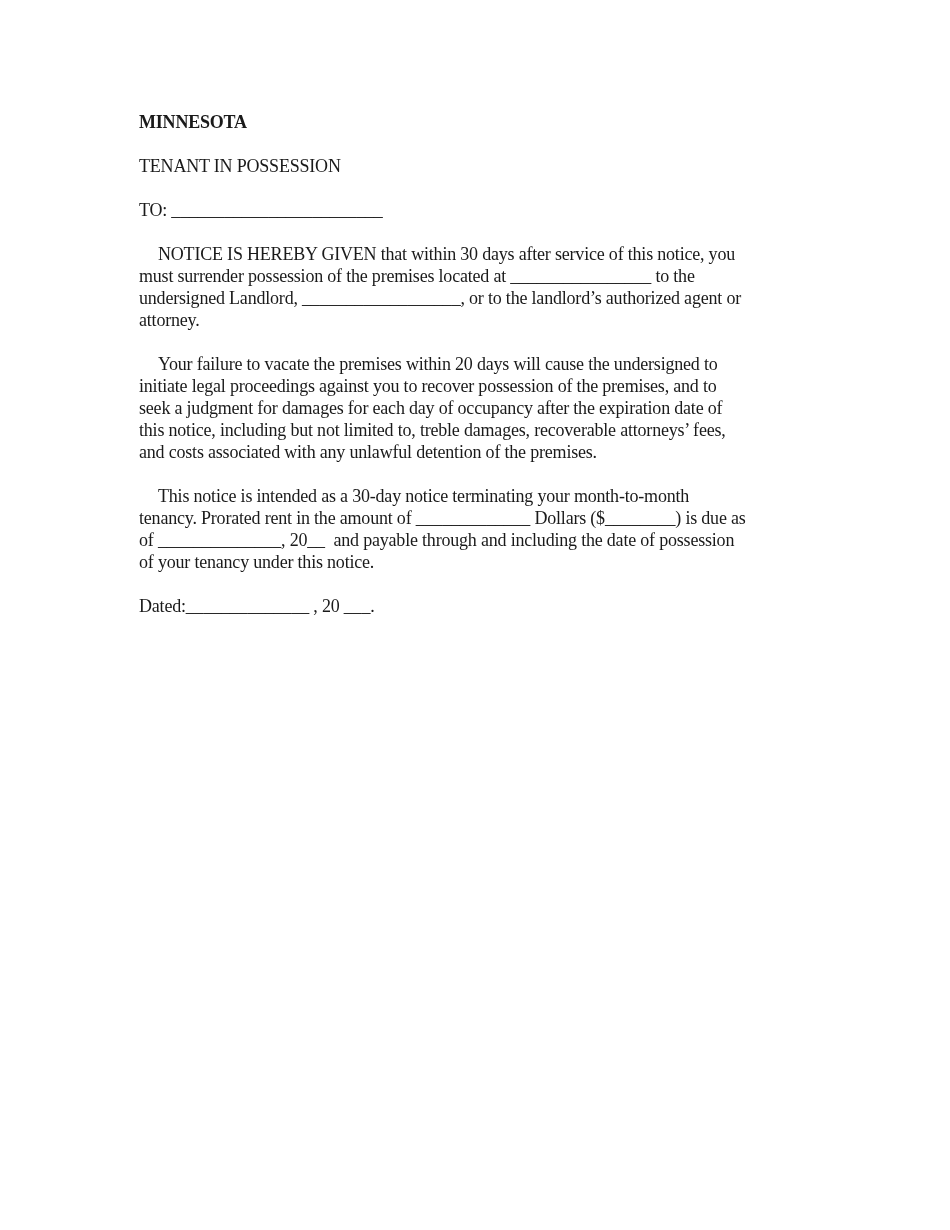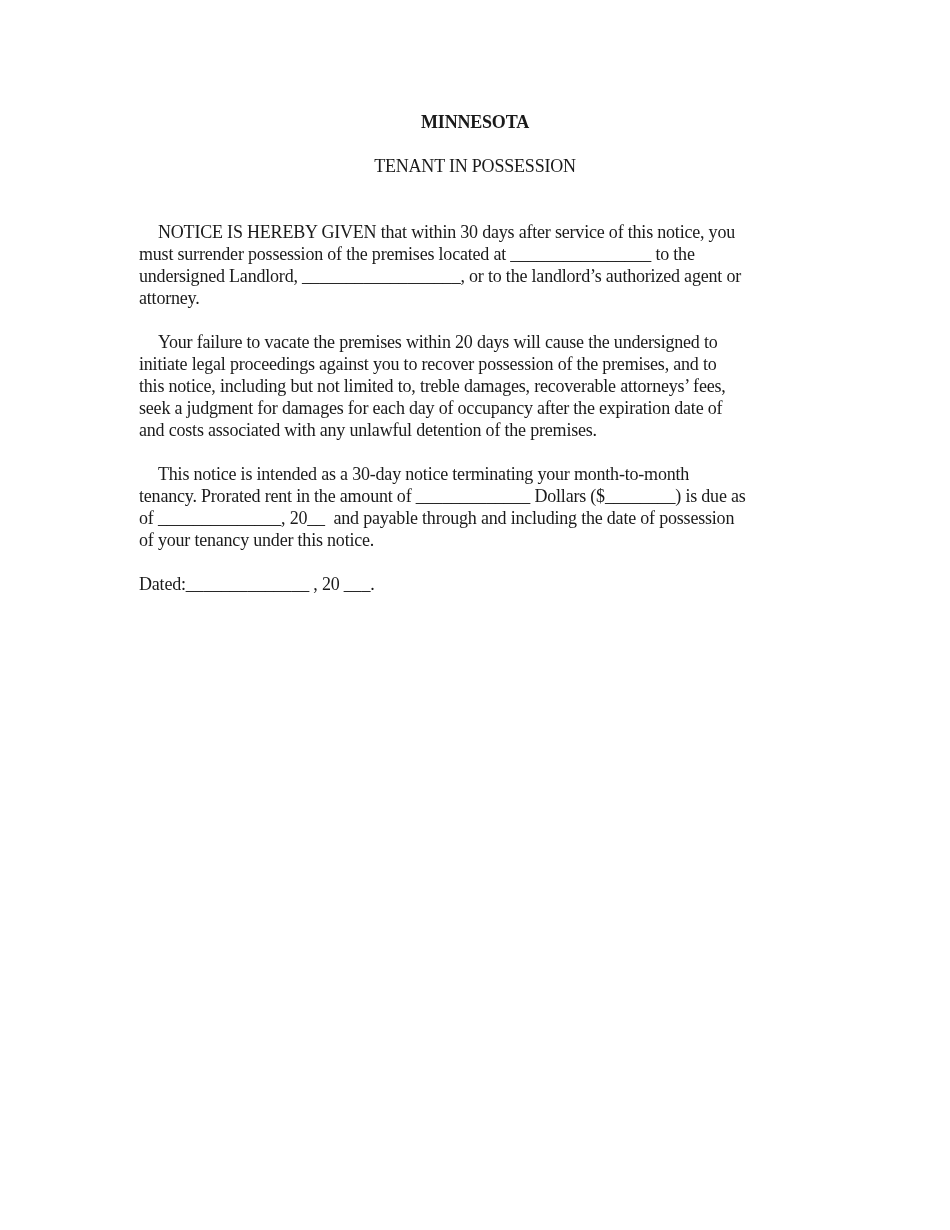--- a/index.html
+++ b/index.html
@@ -22,21 +22,20 @@
     width: 672px;
     font-size: 18px;
     line-height: 22px;
     letter-spacing: -0.2px;
   }
   .line {
     height: 22px;
     white-space: pre;
   }
   .center {
-    text-align: center;
   }
   .bold {
     font-weight: bold;
   }
   .indent {
     text-indent: 19px;
   }
 </style>
 </head>
 <body>
@@ -44,34 +43,35 @@
 <div class="doc">
 
   <div class="line center bold">MINNESOTA</div>
 
   <div class="line"></div>
 
   <div class="line center">TENANT IN POSSESSION</div>
 
   <div class="line"></div>
 
+  <div class="line">TO: ________________________</div>
 
   <div class="line"></div>
 
   <div class="line indent">NOTICE IS HEREBY GIVEN that within 30 days after service of this notice, you</div>
   <div class="line">must surrender possession of the premises located at ________________ to the</div>
   <div class="line">undersigned Landlord, __________________, or to the landlord’s authorized agent or</div>
   <div class="line">attorney.</div>
 
   <div class="line"></div>
 
   <div class="line indent">Your failure to vacate the premises within 20 days will cause the undersigned to</div>
   <div class="line">initiate legal proceedings against you to recover possession of the premises, and to</div>
+  <div class="line">seek a judgment for damages for each day of occupancy after the expiration date of</div>
   <div class="line">this notice, including but not limited to, treble damages, recoverable attorneys’ fees,</div>
-  <div class="line">seek a judgment for damages for each day of occupancy after the expiration date of</div>
   <div class="line">and costs associated with any unlawful detention of the premises.</div>
 
   <div class="line"></div>
 
   <div class="line indent">This notice is intended as a 30-day notice terminating your month-to-month</div>
   <div class="line">tenancy. Prorated rent in the amount of _____________ Dollars ($________) is due as</div>
   <div class="line">of ______________, 20__  and payable through and including the date of possession</div>
   <div class="line">of your tenancy under this notice.</div>
 
   <div class="line"></div>

